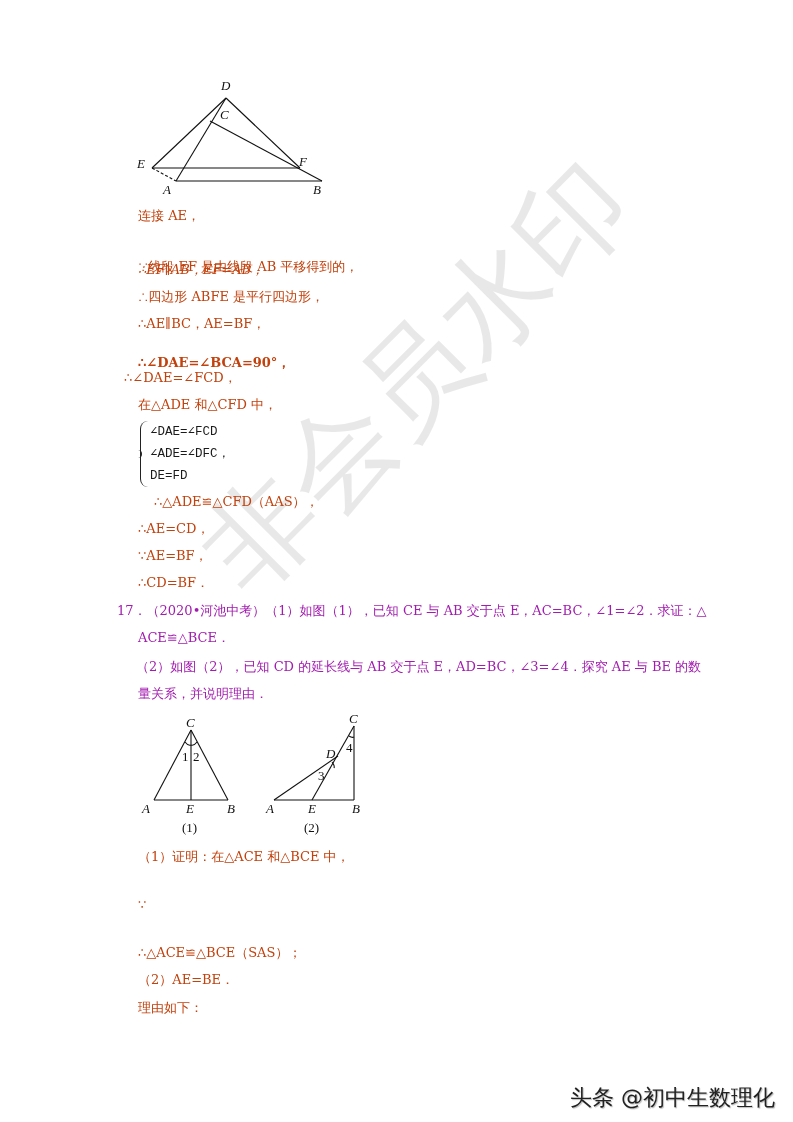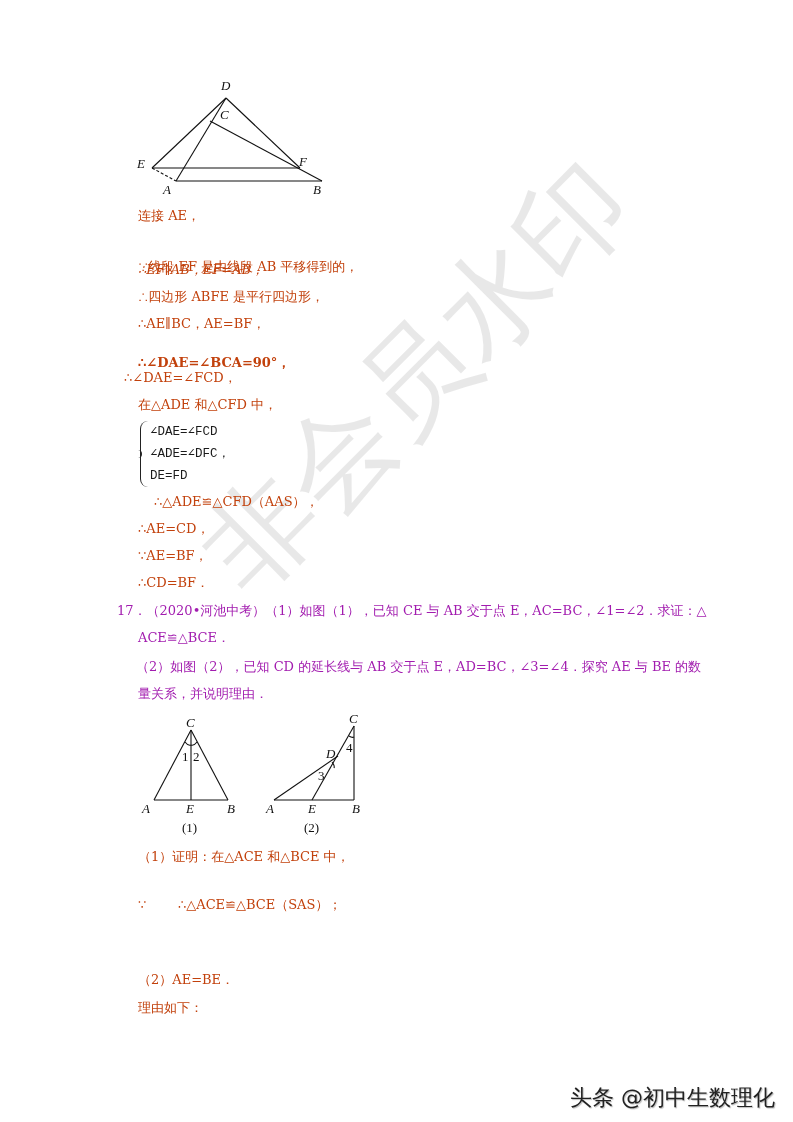--- a/index.html
+++ b/index.html
@@ -122,18 +122,18 @@
     <text class="lbln" x="84" y="40">4</text>
     <text class="lbln" x="56" y="68">3</text>
     <text class="lbl" x="4" y="101">A</text>
     <text class="lbl" x="46" y="101">E</text>
     <text class="lbl" x="90" y="101">B</text>
     <text class="lbln" x="42" y="120">(2)</text>
   </svg>
 
   <div class="line red" style="left:138px;top:848px;">（1）证明：在△ACE 和△BCE 中，</div>
   <div class="line red" style="left:138px;top:896px;">∵</div>
-  <div class="line red" style="left:138px;top:896px;margin-left:40px;">∴△ACE≌△BCE（SAS）；</div>
+  <div class="line red" style="left:138px;top:944px;">∴△ACE≌△BCE（SAS）；</div>
   <div class="line red" style="left:138px;top:971px;">（2）AE=BE．</div>
   <div class="line red" style="left:138px;top:999px;">理由如下：</div>
 
   <div class="footer">头条 @初中生数理化</div>
 </div>
 
 </body></html>

